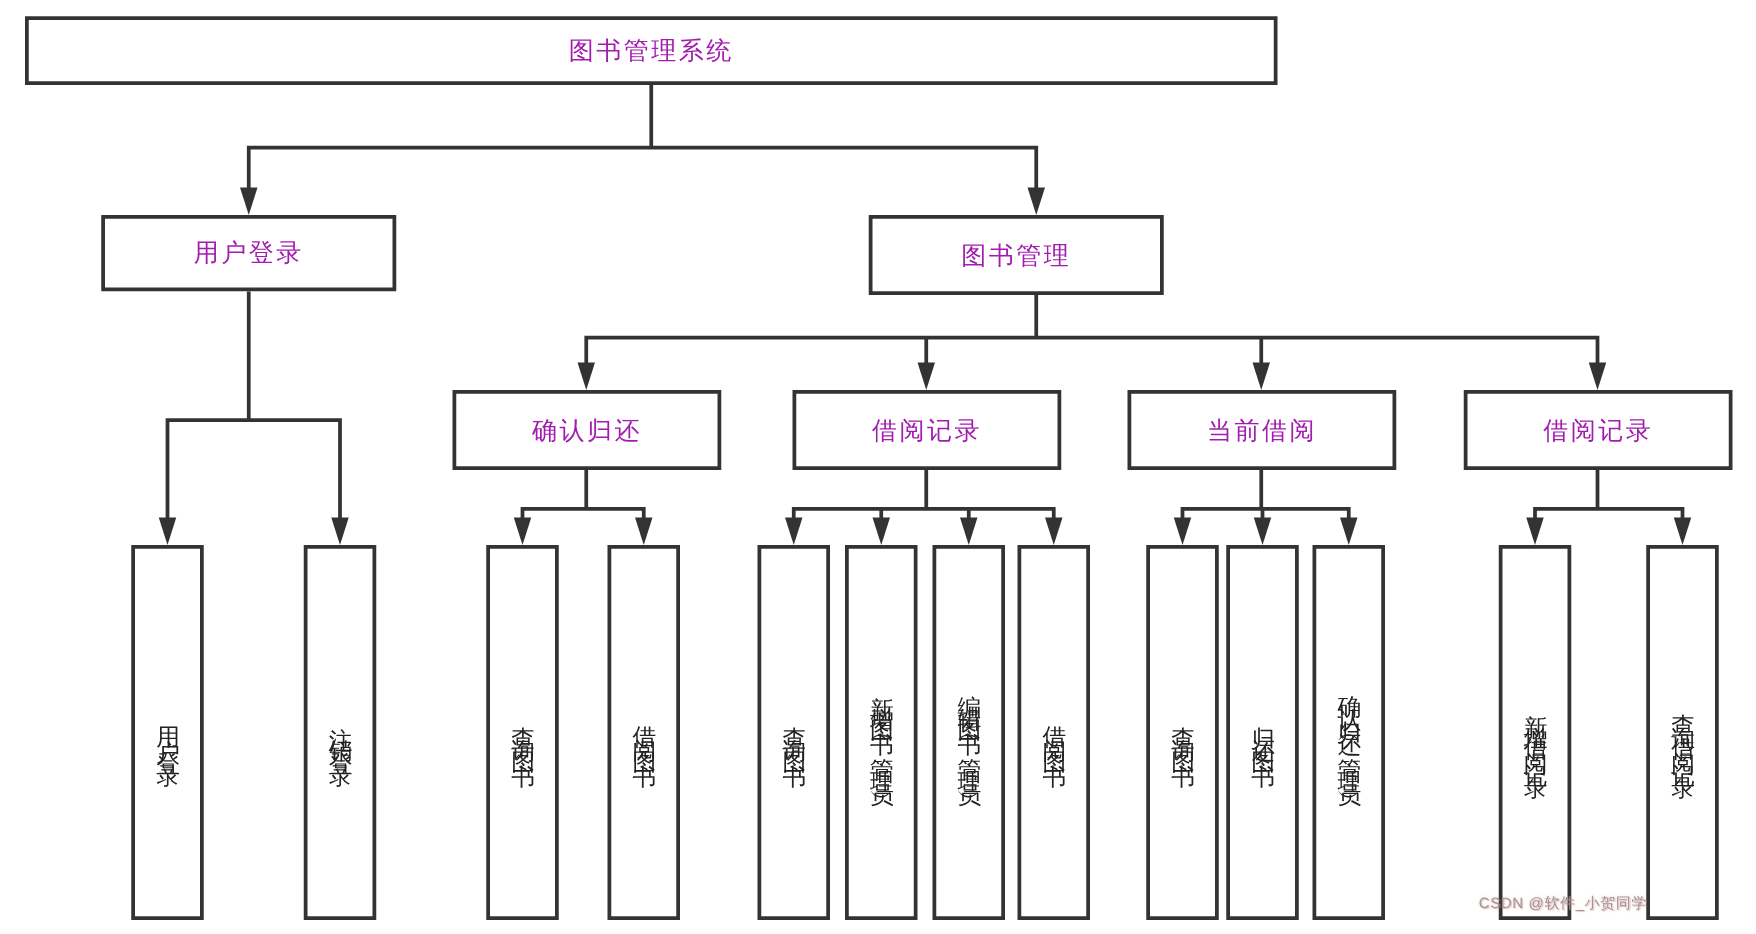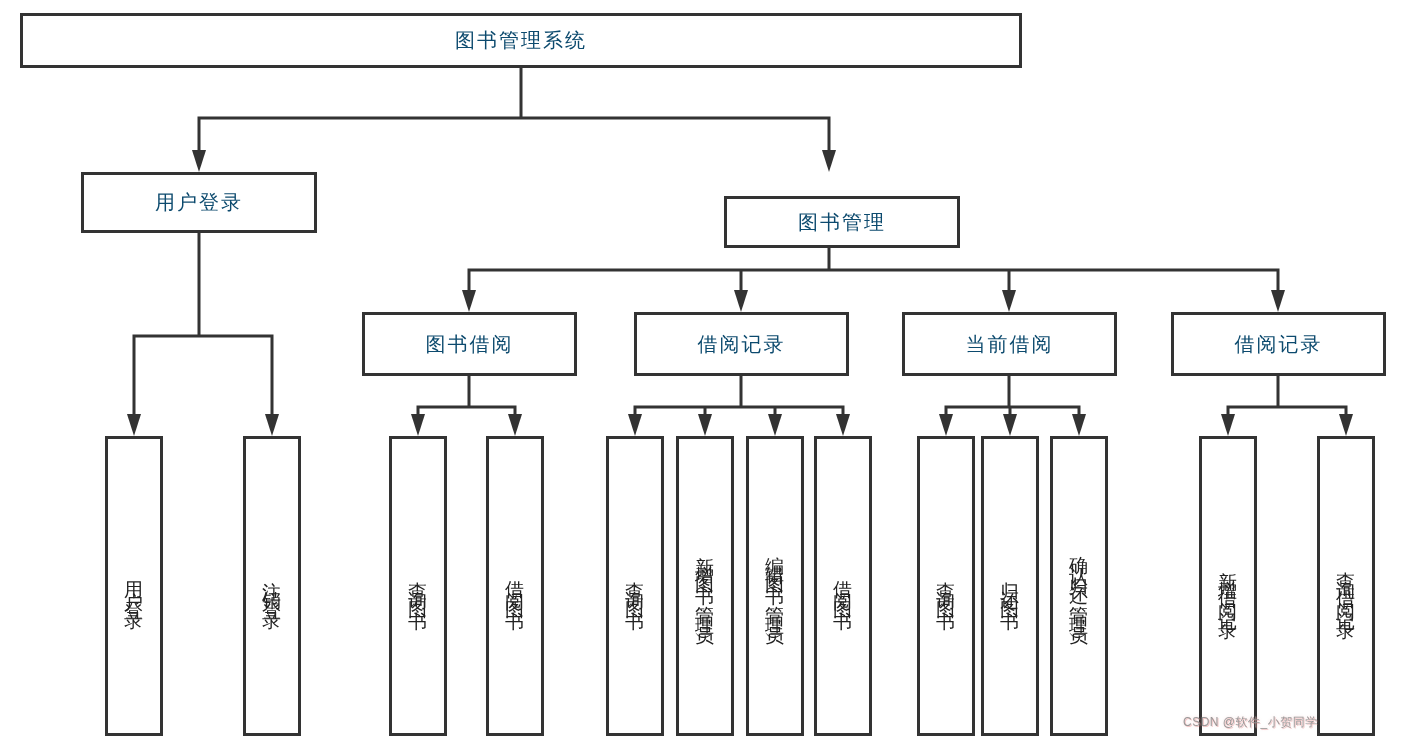--- a/index.html
+++ b/index.html
@@ -24,21 +24,21 @@
     background: #ffffff;
     display: flex;
     align-items: center;
     justify-content: center;
     color: #222222;
   }
   .h-node span {
     font-size: 20px;
     letter-spacing: 2px;
     white-space: nowrap;
-    color: #0c4a6e;
+    color: #a21caf;
   }
   .v-node span {
     writing-mode: vertical-rl;
     text-orientation: mixed;
     font-size: 19px;
     line-height: 1;
     letter-spacing: 10px;
     color: #222222;
   }
   .watermark {
@@ -91,26 +91,26 @@
     </g>
   </svg>
 
   <div class="node h-node" style="left:20px; top:13px; width:1002px; height:55px;">
     <span>图书管理系统</span>
   </div>
 
   <div class="node h-node" style="left:81px; top:172px; width:236px; height:61px;">
     <span>用户登录</span>
   </div>
-  <div class="node h-node" style="left:724px; top:172px; width:236px; height:52px;margin-top:24px;">
+  <div class="node h-node" style="left:695px; top:172px; width:236px; height:64px;">
     <span>图书管理</span>
   </div>
 
   <div class="node h-node" style="left:362px; top:312px; width:215px; height:64px;">
-    <span>图书借阅</span>
+    <span>确认归还</span>
   </div>
   <div class="node h-node" style="left:634px; top:312px; width:215px; height:64px;">
     <span>借阅记录</span>
   </div>
   <div class="node h-node" style="left:1171px; top:312px; width:215px; height:64px;">
     <span>借阅记录</span>
   </div>
   <div class="node h-node" style="left:902px; top:312px; width:215px; height:64px;">
     <span>当前借阅</span>
   </div>

